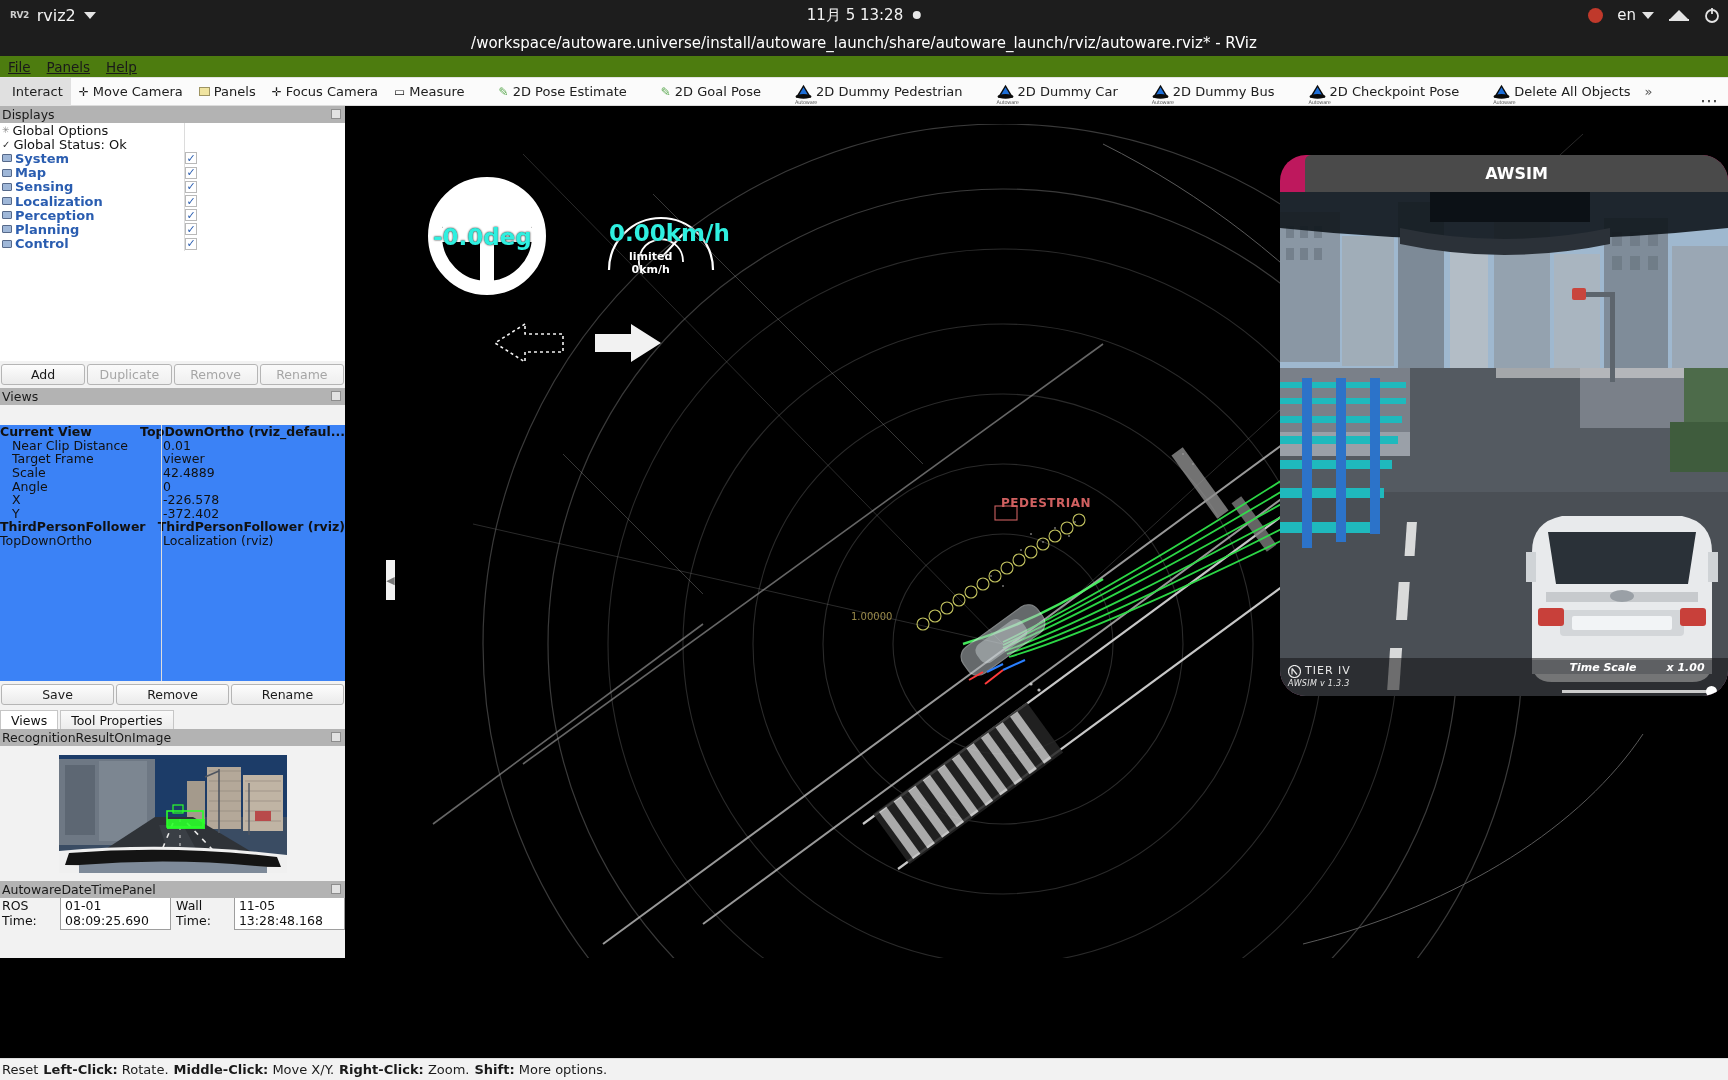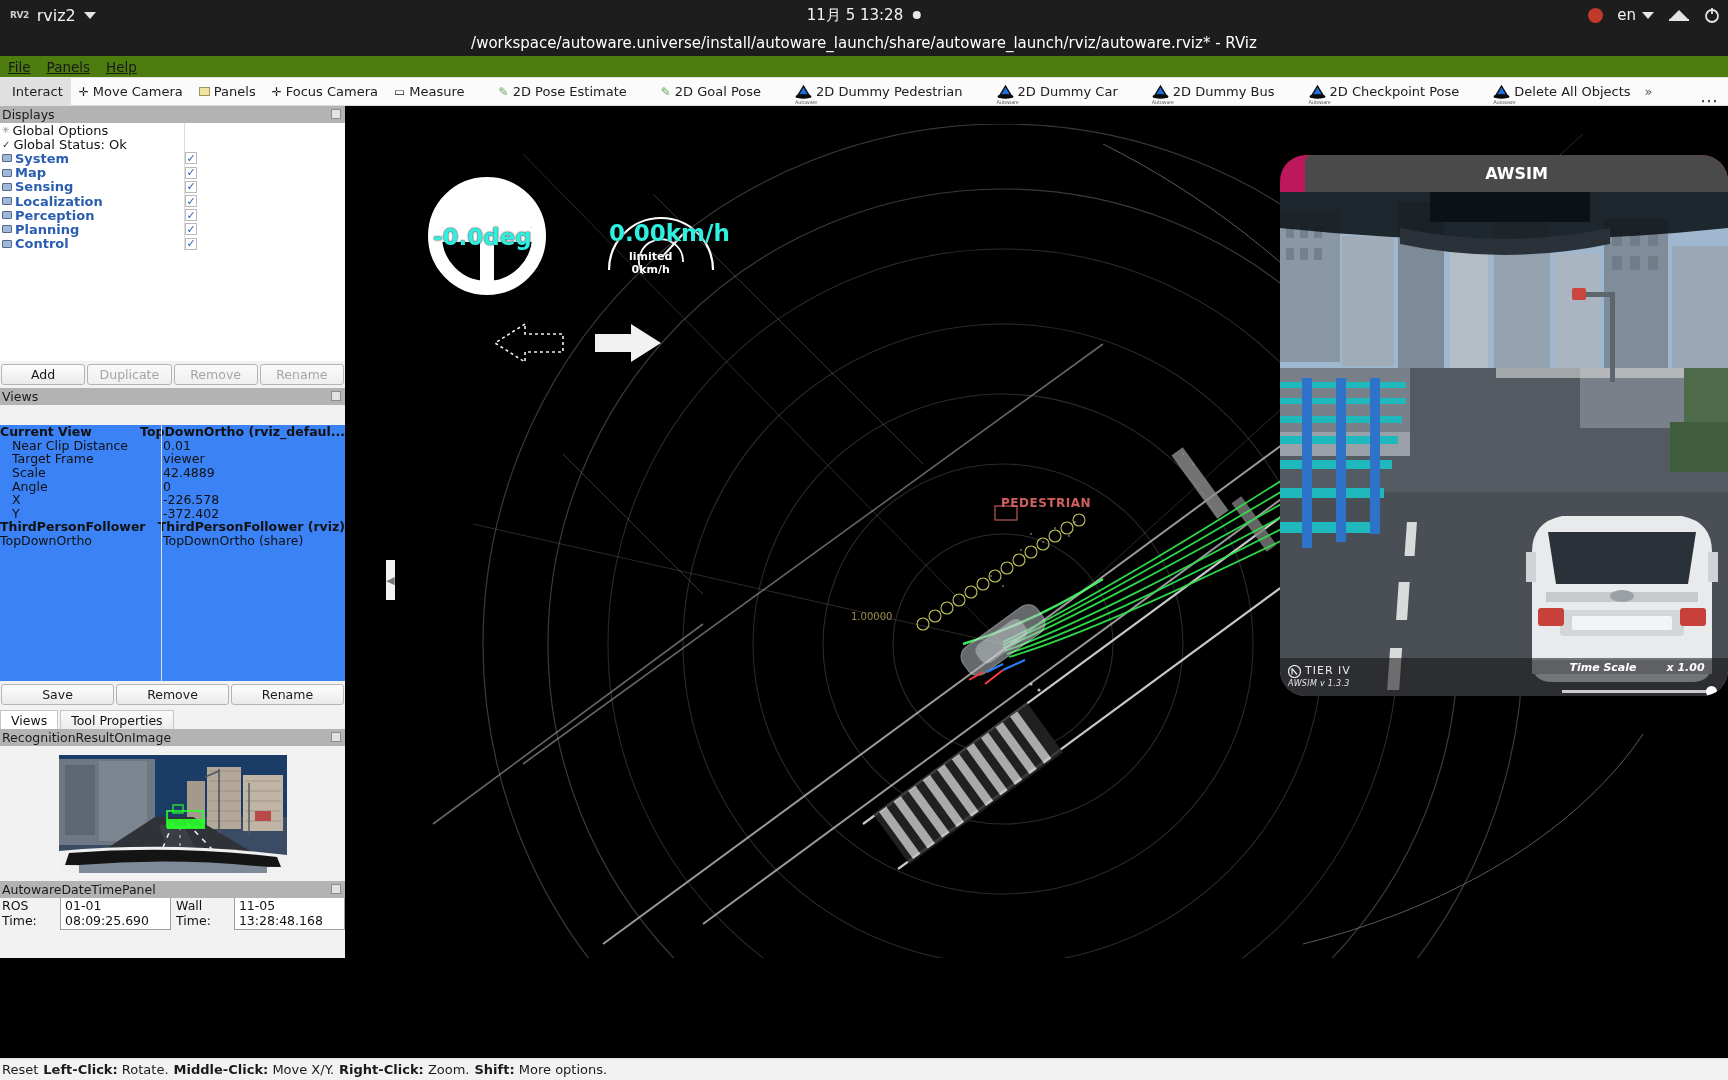--- a/index.html
+++ b/index.html
@@ -506,21 +506,21 @@
       <div class="prow">
         <span class="k indent">Y</span>
         <span class="v">-372.402</span>
       </div>
       <div class="prow bold">
         <span class="k">ThirdPersonFollower</span>
         <span class="v">ThirdPersonFollower (rviz)</span>
       </div>
       <div class="prow">
         <span class="k">TopDownOrtho</span>
-        <span class="v">TopDownOrtho (share)</span>
+        <span class="v">Localization (rviz)</span>
       </div>
     </div>
 
     <div class="btn-row">
       <div class="qbtn">Save</div>
       <div class="qbtn">Remove</div>
       <div class="qbtn">Rename</div>
     </div>
 
     <div class="tabstrip">

